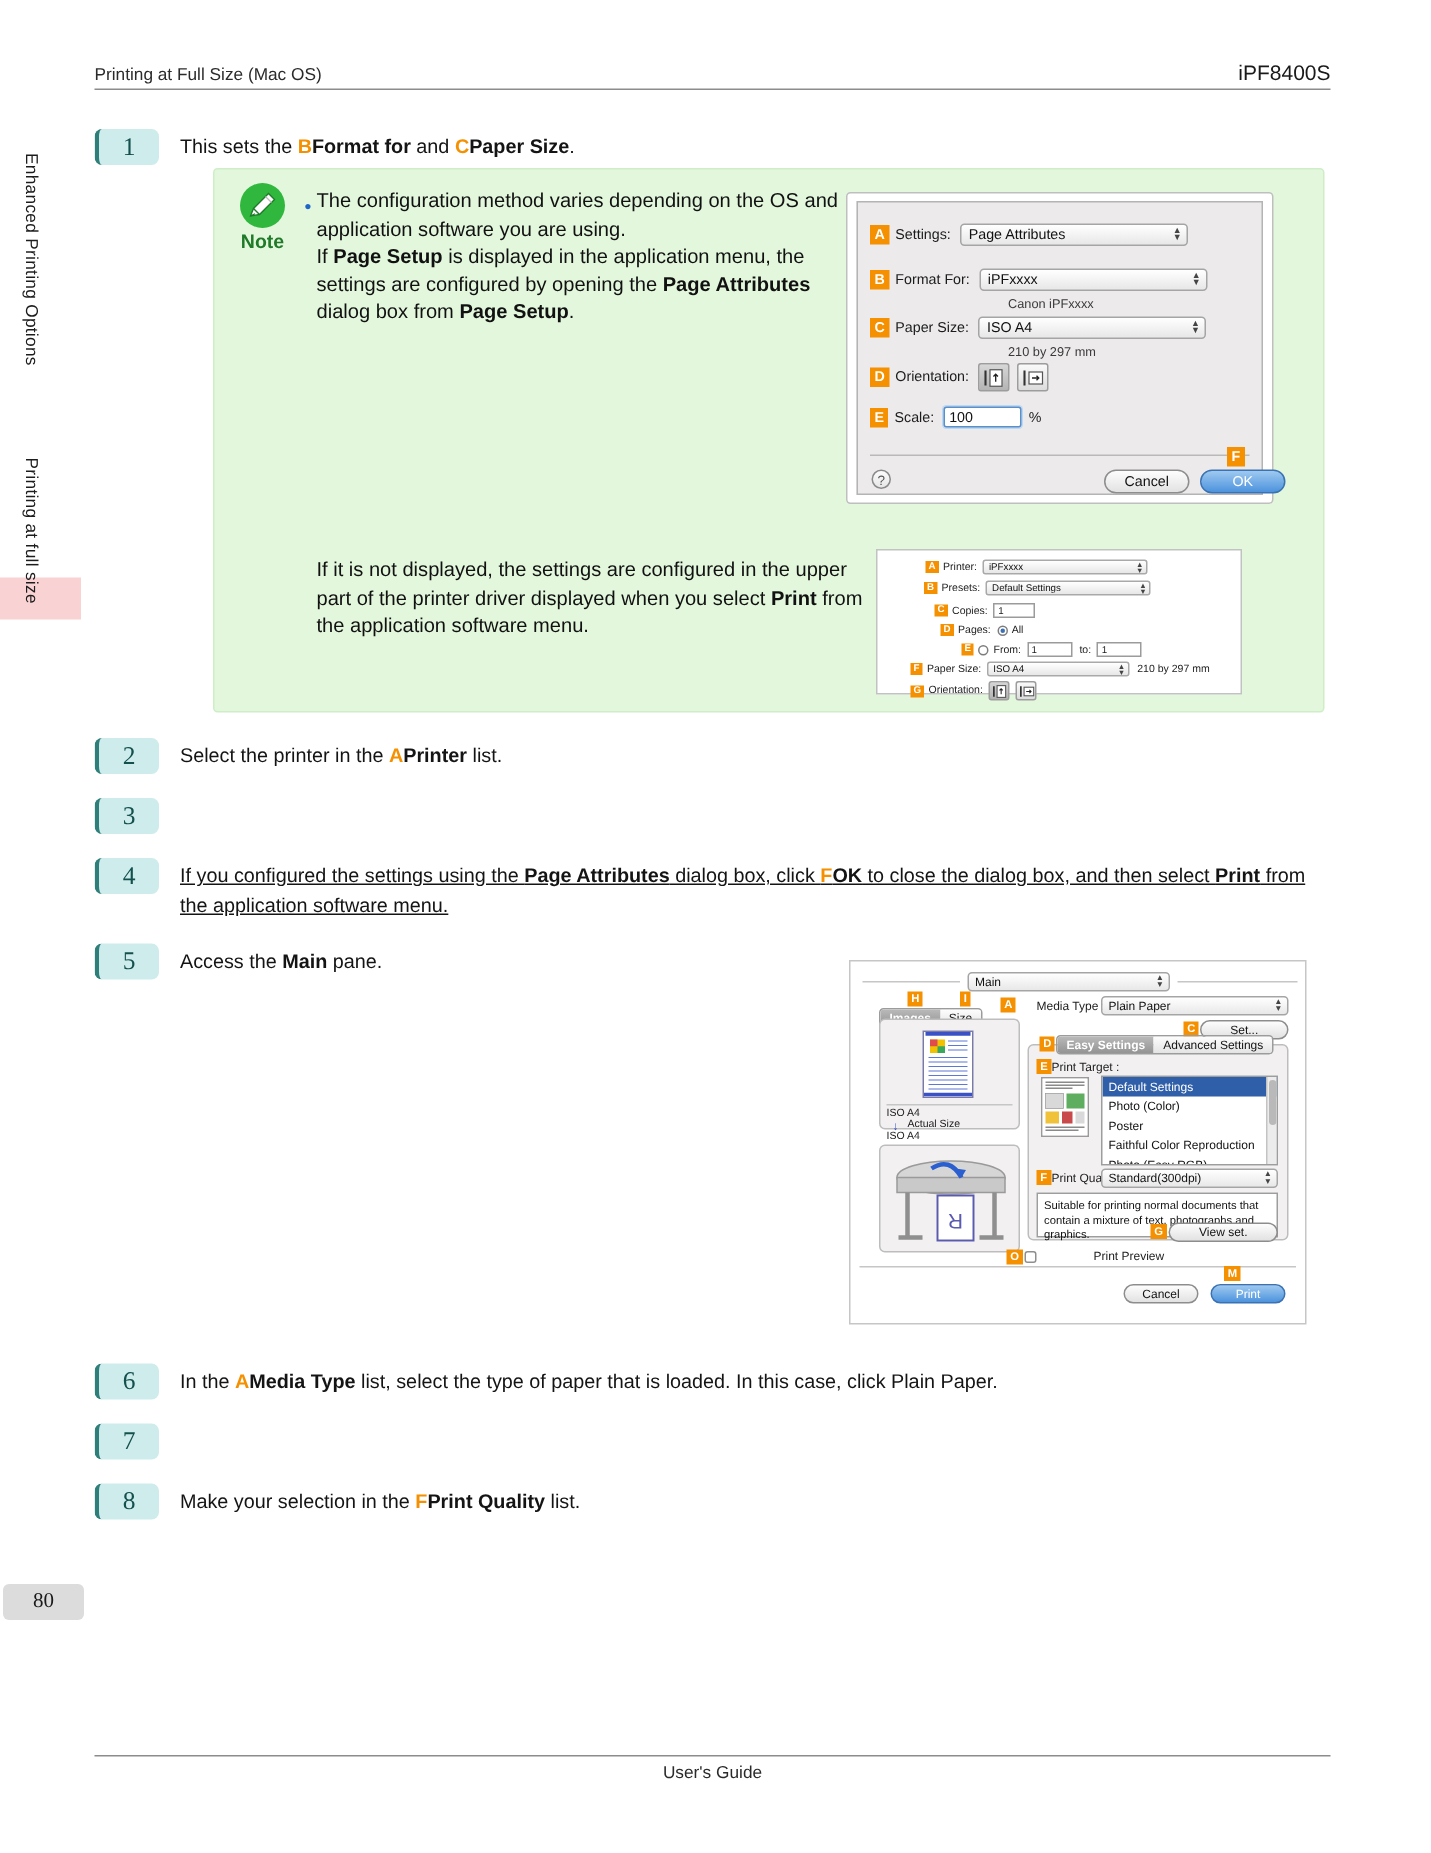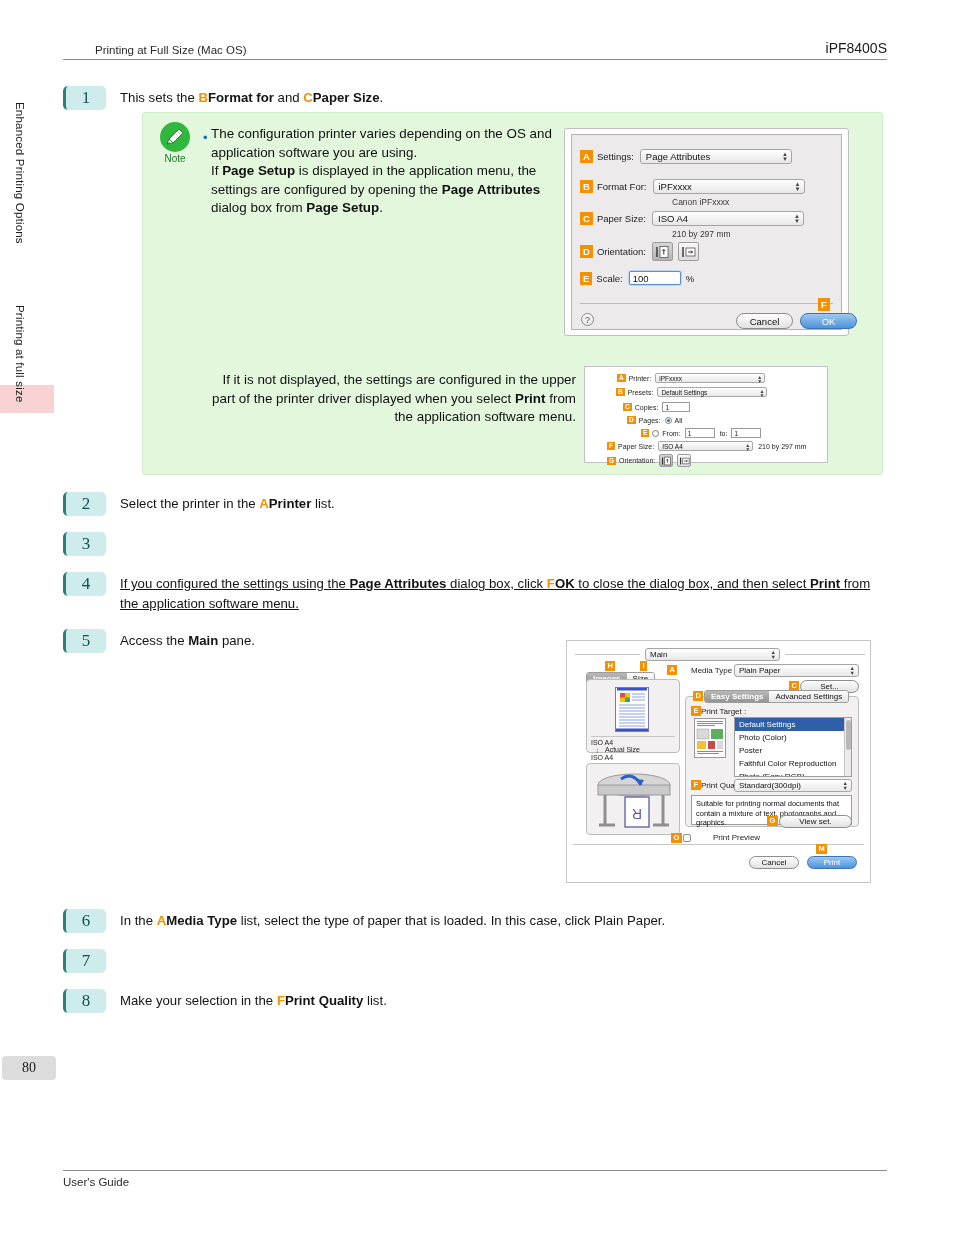--- a/index.html
+++ b/index.html
@@ -19,21 +19,21 @@
     writing-mode: vertical-rl;
     font-size: 11.5px; letter-spacing: 0.2px;
     color: #1c1c1c; white-space: nowrap;
   }
   .side-tab-label.one { top: 12px; }
   .side-tab-label.two { top: 215px; }
   .side-tab-hl { position: absolute; left: 0; top: 295px; width: 54px; height: 28px; background: #f9d2d4; }
 
   
   .hdr { position: absolute; left: 63px; top: 40px; width: 824px; }
-  .hdr-row { display: flex; justify-content: space-between; align-items: flex-end; padding-bottom: 3px; margin-left: 32px; }
+  .hdr-row { display: flex; justify-content: space-between; align-items: flex-end; padding-bottom: 3px; }
   .hdr-left { font-size: 11.5px; color: #2b2b2b; }
   .hdr-right { font-size: 14px; color: #1a1a1a; }
   .hdr-rule { height: 1px; background: #8c8c8c; }
 
   
   .step { position: absolute; display: flex; align-items: flex-start; }
   .step-badge {
     width: 43px; height: 24px; flex: 0 0 43px;
     background: #cdeceb; border-radius: 5px;
     border-left: 3px solid #2e7e79;
@@ -46,24 +46,24 @@
 
   
   .note-box {
     position: absolute; left: 142px; top: 112px;
     width: 741px; height: 363px;
     background: #e3f7dd; border: 1px solid #cfeec7; border-radius: 3px;
   }
   .note-icon-wrap { position: absolute; left: 11px; top: 9px; width: 42px; text-align: center; }
   .note-circ { width: 30px; height: 30px; border-radius: 50%; background: #2fb83d; margin: 0 auto; position: relative; }
   .note-circ svg { position: absolute; left: 4px; top: 4px; }
-  .note-lbl { font-size: 10px; color: #1f7a29; margin-top: 1px; }
+  .note-lbl { font-size: 13px; color: #1f7a29; margin-top: 1px; font-weight: bold; }
   .note-bullet { position: absolute; left: 60px; top: 17px; font-size: 13px; color: #1f66c9; }
   .note-body { position: absolute; left: 68px; top: 12px; width: 360px; font-size: 13.4px; line-height: 18.5px; color: #111; }
-  .note-body2 { position: absolute; left: 68px; top: 258px; width: 365px; font-size: 13.4px; line-height: 18.5px; color: #111; text-align: right; }
+  .note-body2 { position: absolute; left: 68px; top: 258px; width: 365px; font-size: 13.4px; line-height: 18.5px; color: #111; }
 
   
   .mac-dlg {
     background: #eceaea; border: 1px solid #9a9a9a; border-radius: 3px;
     font-family: "Liberation Sans", sans-serif;
   }
   .badge-ltr {
     display: inline-block; background: #f59000; color: #ffffff;
     font-size: 9.5px; font-weight: bold; line-height: 11px;
     padding: 1px 3px 1px 3px; text-align: center; vertical-align: middle;
@@ -154,21 +154,21 @@
 
   
   .pg-num {
     position: absolute; left: 2px; top: 1056px; width: 54px; height: 24px;
     background: #dcdcdc; border-radius: 4px;
     display: flex; align-items: center; justify-content: center;
     font-size: 14px; color: #1a1a1a; font-family: "Liberation Serif", serif;
   }
   .ftr { position: absolute; left: 63px; top: 1170px; width: 824px; }
   .ftr-rule { height: 1px; background: #8c8c8c; }
-  .ftr-txt { text-align: left; font-size: 11.5px; color: #2b2b2b; padding-top: 5px; }
+  .ftr-txt { text-align: center; font-size: 11.5px; color: #2b2b2b; padding-top: 5px; }
 </style>
 </head>
 <body>
 
 <div class="page">
 
   <div class="side-tabs">
     <div class="side-tab-label one">Enhanced Printing Options</div>
     <div class="side-tab-hl"></div>
     <div class="side-tab-label two">Printing at full size</div>
@@ -196,21 +196,21 @@
           <path d="M3 18 L5 13 L15 3 L19 7 L9 17 Z" fill="#ffffff" stroke="#1f7a29" stroke-width="0.9"></path>
           <path d="M5 13 L9 17" stroke="#1f7a29" stroke-width="0.9"></path>
           <path d="M3 18 L6 16.5" stroke="#1f7a29" stroke-width="0.9"></path>
           <path d="M13 5 L17 9" stroke="#bbbbbb" stroke-width="0.8"></path>
         </svg>
       </div>
       <div class="note-lbl">Note</div>
     </div>
     <div class="note-bullet">•</div>
     <div class="note-body">
-      <span>The configuration printer varies depending on the OS and application software you are using.</span><br>
+      <span>The configuration method varies depending on the OS and application software you are using.</span><br>
       <span>If </span><b>Page Setup</b><span> is displayed in the application menu, the settings are configured by opening the </span><b>Page Attributes</b><span> dialog box from </span><b>Page Setup</b><span>.</span>
     </div>
     <div class="note-body2">
       <span>If it is not displayed, the settings are configured in the upper part of the printer driver displayed when you select </span><b>Print</b><span> from the application software menu.</span>
     </div>
 
     <div class="mac-dlg dlg3-outer" style="position:absolute; left:421px; top:15px; width:285px; height:208px; background:#ffffff; border:1px solid #bfbfbf;">
       <div style="position:absolute; left:6px; top:5px; right:6px; bottom:5px; background:#eceaea; border:1px solid #b4b4b4;">
 
         <div class="d1-row" style="left:8px; top:14px;">
@@ -497,21 +497,21 @@
         <span class="arrows">▲<br>▼</span>
       </div>
 
       <div class="descbox" style="left:124px; top:154px; width:161px; height:30px;">Suitable for printing normal documents that contain a mixture of text, photographs and graphics.</div>
 
       <div class="d3-badge" style="position:absolute; left:200px; top:175px;">G</div>
       <div class="d3-btn" style="left:212px; top:174px; width:73px;">View set.</div>
 
       <div class="d3-badge" style="position:absolute; left:104px; top:192px;">O</div>
       <span class="chk" style="position:absolute; left:116px; top:193px;"></span>
-      <div class="d3-lbl" style="left:116px; top:192px;padding-left:30px;">Print Preview</div>
+      <div class="d3-lbl" style="left:132px; top:192px;padding-left:30px;">Print Preview</div>
 
       <div class="d3-sep" style="top:203px; left:6px; right:6px;"></div>
 
       <div class="d3-btn" style="left:182px; top:215px; width:50px;">Cancel</div>
       <div class="d3-badge" style="position:absolute; left:249px; top:203px;">M</div>
       <div class="d3-btn primary" style="left:240px; top:215px; width:50px;">Print</div>
     </div>
   </div>
 
   <div class="step" style="left:63px; top:909px; width:810px;">

